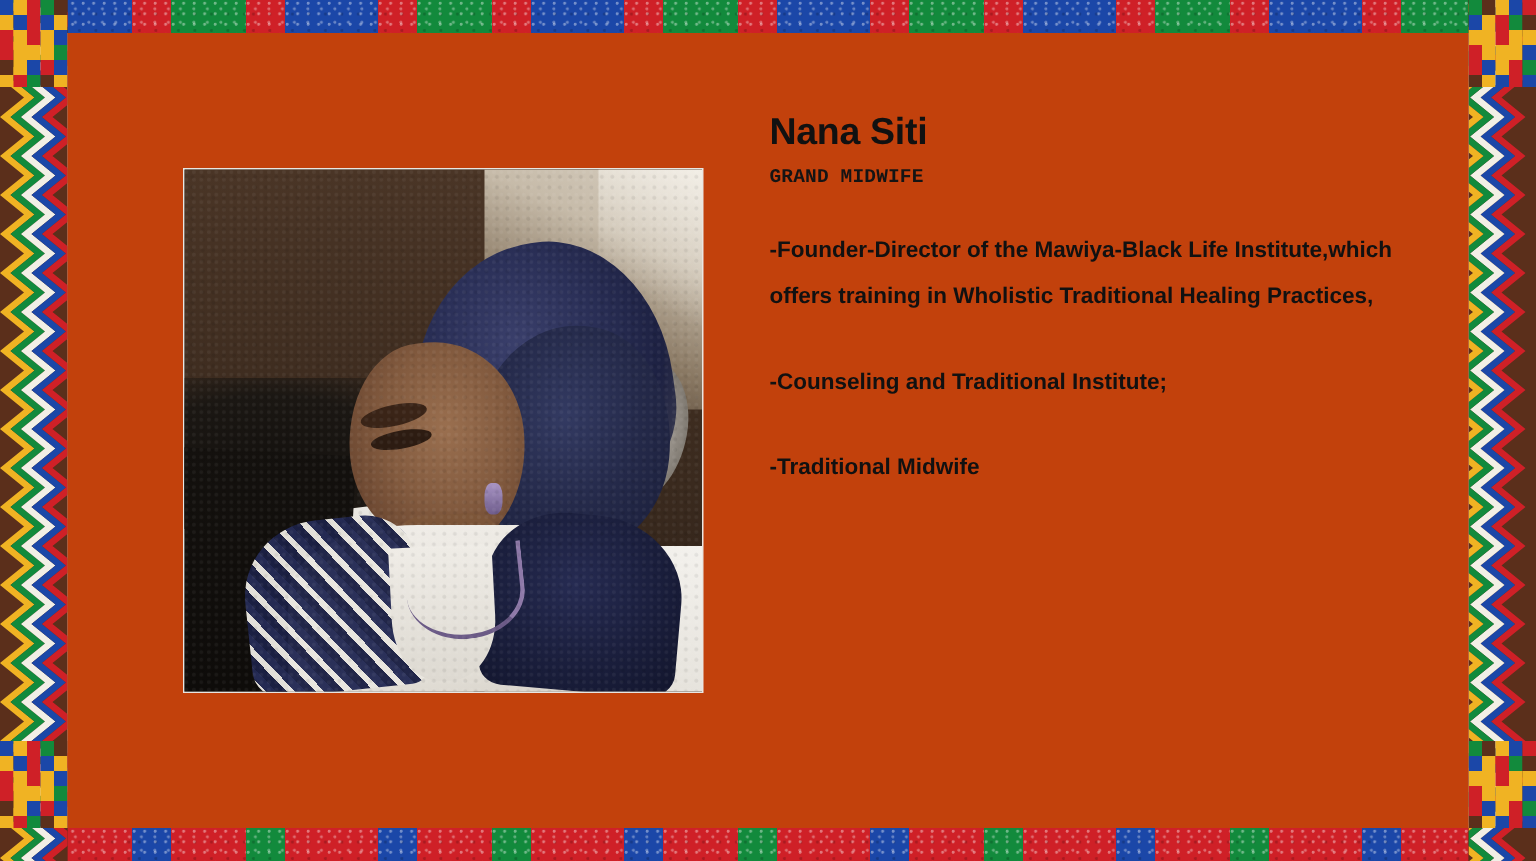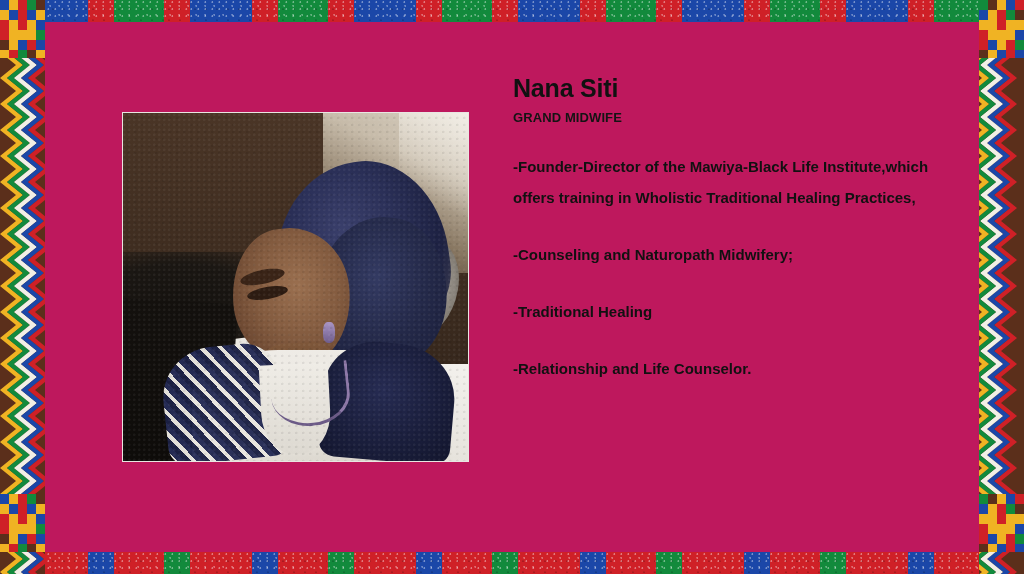--- a/index.html
+++ b/index.html
@@ -82,21 +82,21 @@
     position: absolute;
   }
 
   
   .card {
     position: absolute;
     left: 45px;
     top: 22px;
     width: 934px;
     height: 530px;
-    background: #be185d;
+    background: #c2410c;
   }
 
   
   .photo {
     position: absolute;
     left: 78px;
     top: 91px;
     width: 345px;
     height: 348px;
     overflow: hidden;
@@ -252,20 +252,21 @@
     letter-spacing: -0.2px;
     line-height: 1.1;
     margin: 0 0 7px 0;
   }
   .subtitle {
     font-size: 13px;
     font-weight: bold;
     color: #141414;
     letter-spacing: 0.1px;
     margin: 0 0 26px 0;
+    font-family: Liberation Mono, monospace;
   }
   .honoree {
     font-size: 15.5px;
     font-weight: bold;
     font-style: italic;
     color: #121212;
     margin: 0 0 24px 4px;
   }
   .para {
     font-size: 15px;
@@ -507,19 +508,18 @@
       <div class="ph-layer ph-necklace"></div>
       <div class="ph-layer ph-earring"></div>
       <div class="ph-layer ph-grain"></div>
     </div>
 
     <div class="text-col">
       <h1 class="name">Nana Siti</h1>
       <div class="subtitle">GRAND MIDWIFE</div>
 
       <p class="para">-Founder-Director of the Mawiya-Black Life Institute,which offers training in Wholistic Traditional Healing Practices,</p>
-      <p class="para">-Counseling and Naturopath Midwifery;</p>
-      <p class="para">-Traditional Healing</p>
-      <p class="para">-Relationship and Life Counselor.</p>
+      <p class="para">-Counseling and Traditional Institute;</p>
+      <p class="para">-Traditional Midwife</p>
     </div>
 
   </div>
 </div>
 
 </body></html>

